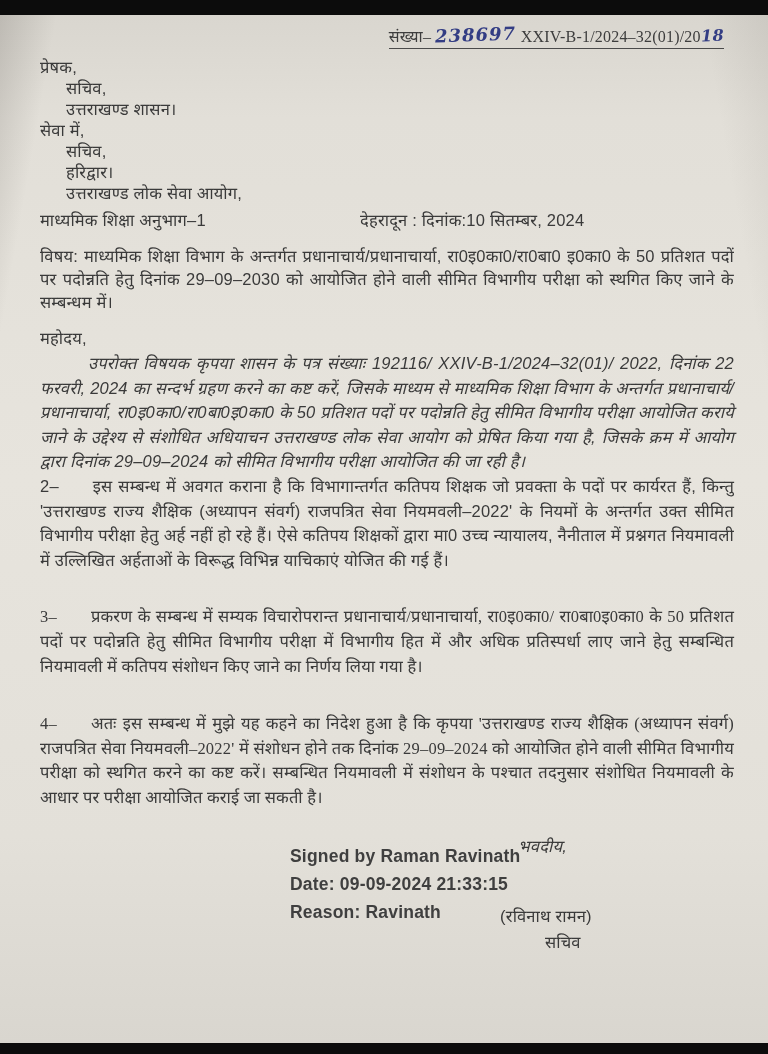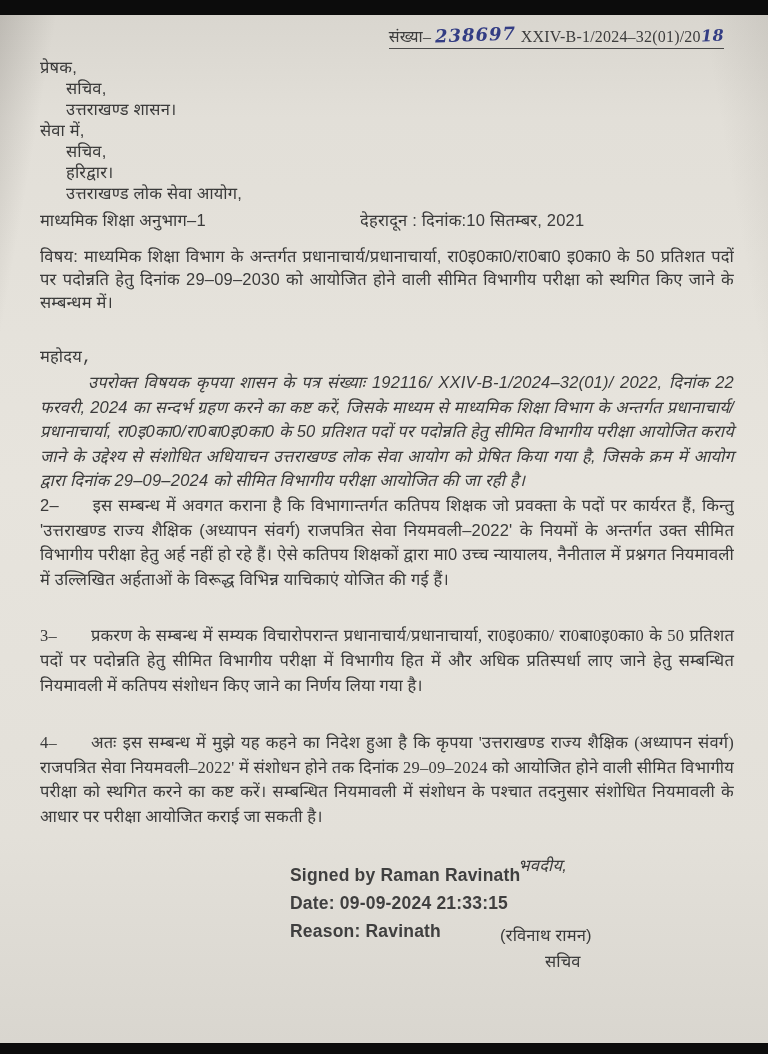--- a/index.html
+++ b/index.html
@@ -56,21 +56,21 @@
   .addr-line { line-height: 21px; padding-left: 26px; }
   
   .section-row { position: relative; margin-top: 5px; line-height: 22px; }
   .section-row .right { position: absolute; left: 320px; top: 0; }
   
   .subject {
     margin-top: 14px;
     line-height: 23px;
     text-align: justify;
   }
-  .salutation { margin-top: 32px; line-height: 23px; font-family: Liberation Mono, monospace; }
+  .salutation { margin-top: 13px; line-height: 23px; }
   .para {
     line-height: 24.6px;
     text-align: justify;
   }
   .para.first { text-indent: 48px; margin-top: 1px; font-style: italic; }
   .para.gap { margin-top: 33px; font-family: Liberation Serif, serif; }
   .para-num { margin-right: 34px; }
   
   .closing-area { position: relative; height: 140px; margin-top: 20px; }
   .valediction { position: absolute; left: 478px; top: 3px; font-style: italic; }
@@ -108,21 +108,21 @@
 
     <div class="recipient">
       <div class="addr-label">सेवा में,</div>
       <div class="addr-line">सचिव,</div>
       <div class="addr-line">हरिद्वार।</div>
       <div class="addr-line">उत्तराखण्ड लोक सेवा आयोग,</div>
     </div>
 
     <div class="section-row">
       <span>माध्यमिक शिक्षा अनुभाग–1</span>
-      <span class="right">देहरादून : दिनांक:10  सितम्बर, 2021</span>
+      <span class="right">देहरादून : दिनांक:10  सितम्बर, 2024</span>
     </div>
 
     <div class="subject">विषय: माध्यमिक शिक्षा विभाग के अन्तर्गत प्रधानाचार्य/प्रधानाचार्या, रा0इ0का0/रा0बा0 इ0का0 के 50 प्रतिशत पदों पर पदोन्नति हेतु दिनांक 29–09–2030 को आयोजित होने वाली सीमित विभागीय परीक्षा को स्थगित किए जाने के सम्बन्धम में।</div>
 
     <div class="salutation">महोदय,</div>
 
     <p class="para first">
       <span>उपरोक्त विषयक कृपया शासन के पत्र संख्याः 192116/ XXIV-B-1/2024–32(01)/ 2022, दिनांक 22 फरवरी, 2024 का सन्दर्भ ग्रहण करने का कष्ट करें, जिसके माध्यम से माध्यमिक शिक्षा विभाग के अन्तर्गत प्रधानाचार्य/प्रधानाचार्या, रा0इ0का0/रा0बा0इ0का0 के 50 प्रतिशत पदों पर पदोन्नति हेतु सीमित विभागीय परीक्षा आयोजित कराये जाने के उद्देश्य से संशोधित अधियाचन उत्तराखण्ड लोक सेवा आयोग को प्रेषित किया गया है, जिसके क्रम में आयोग द्वारा दिनांक 29–09–2024 को सीमित विभागीय परीक्षा आयोजित की जा रही है।</span>
     </p>
     <p class="para">

